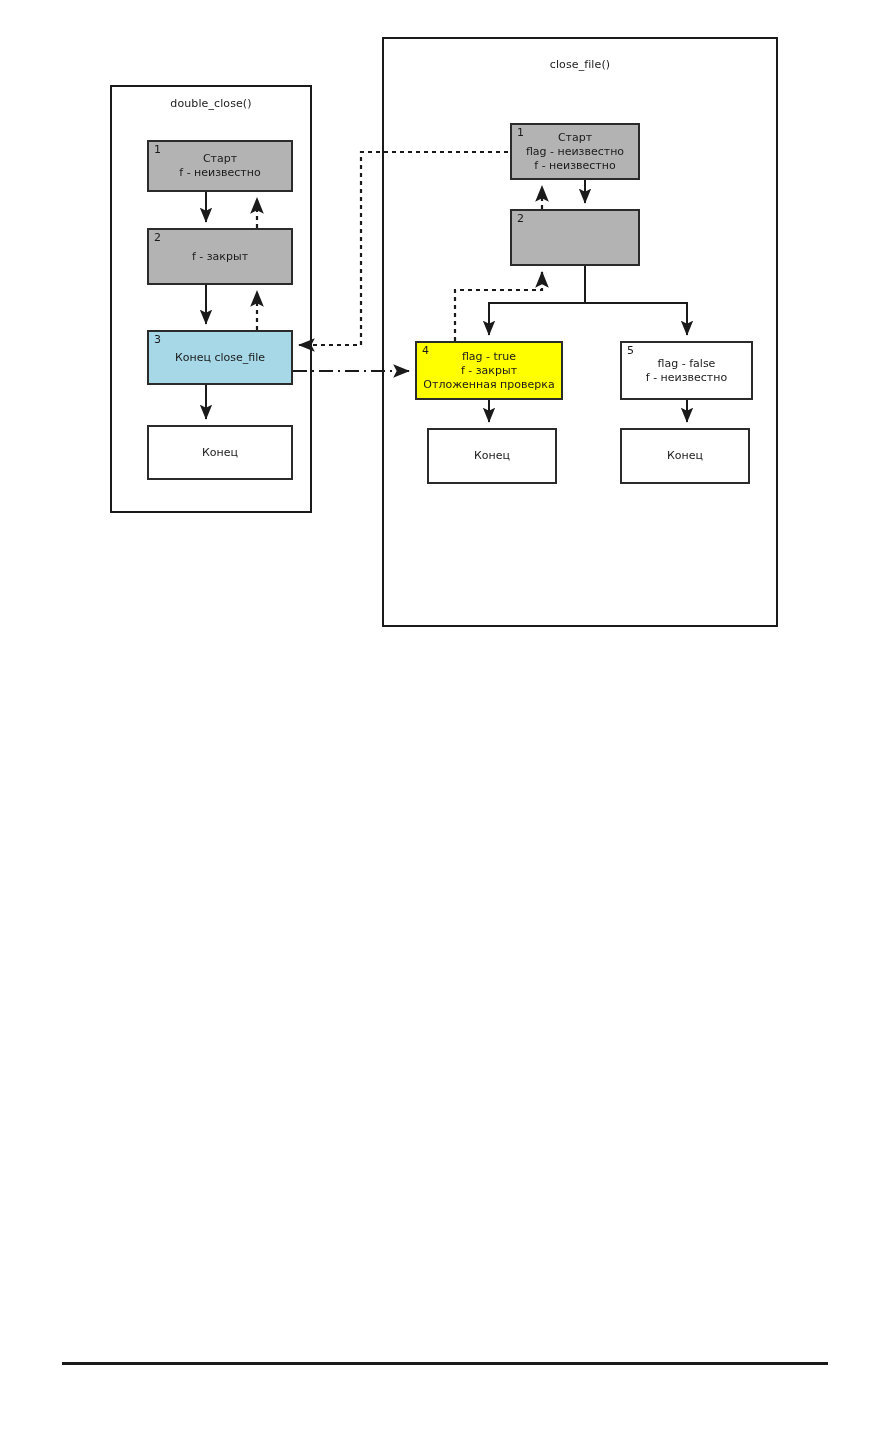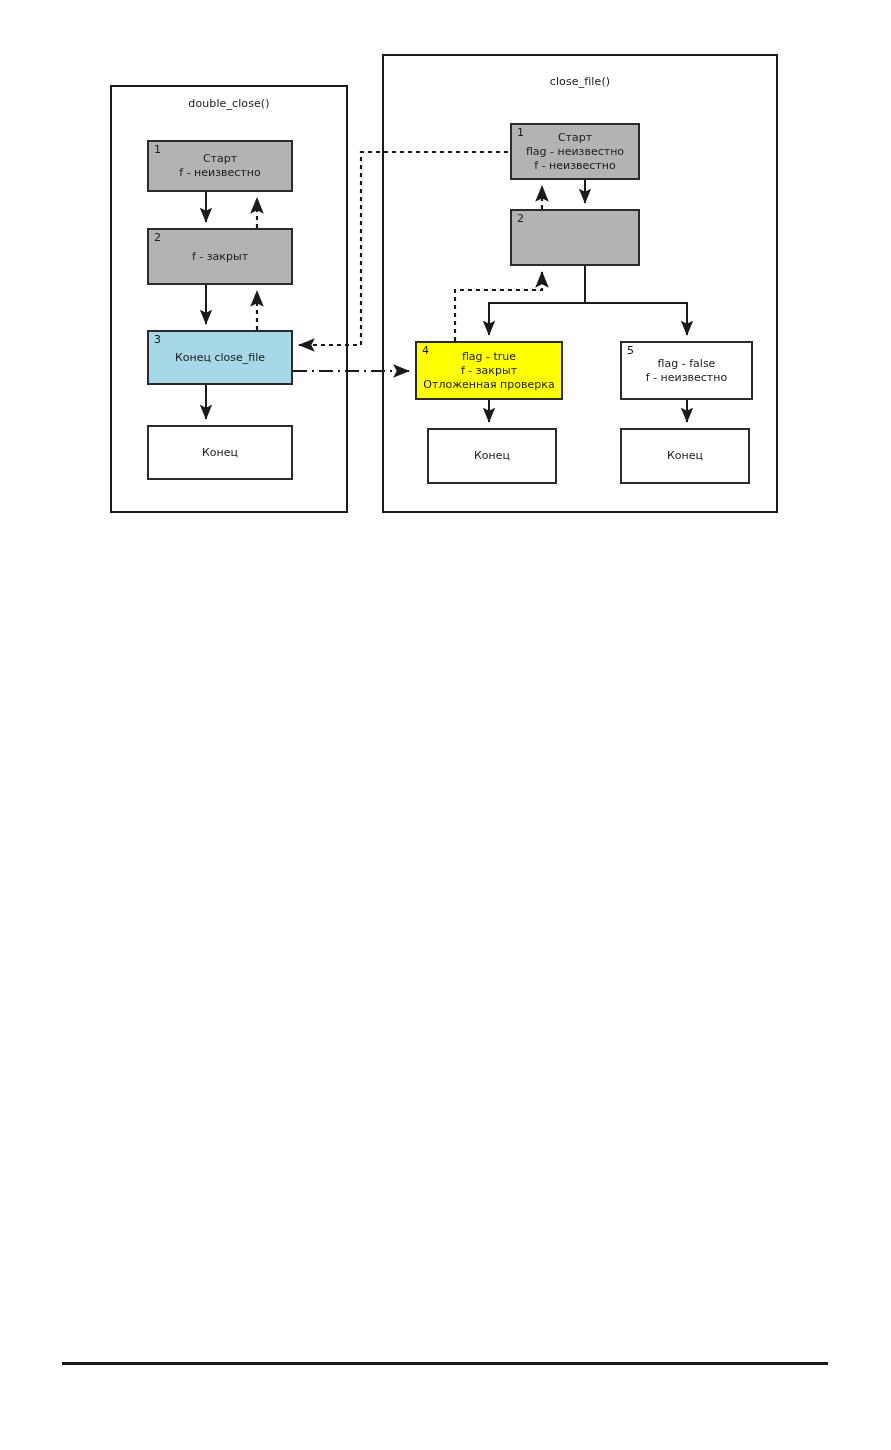--- a/index.html
+++ b/index.html
@@ -84,25 +84,25 @@
   .footer-rule {
     position: absolute;
     background: #1a1a1a;
   }
 </style>
 </head>
 <body>
 
 <div id="diagram-root">
 
-  <div class="panel" id="panel-double-close" style="left: 110px; top: 85px; width: 238px; height: 428px;">
+  <div class="panel" id="panel-double-close" style="left: 110px; top: 85px; width: 202px; height: 428px;">
     <div class="panel-title" id="panel-double-close-title" style="top: 10px;">double_close()</div>
   </div>
 
-  <div class="panel" id="panel-close-file" style="left: 382px; top: 54px; width: 396px; height: 459px;">
+  <div class="panel" id="panel-close-file" style="left: 382px; top: 37px; width: 396px; height: 590px;">
     <div class="panel-title" id="panel-close-file-title" style="top: 19px;">close_file()</div>
   </div>
 
   <svg id="edges-svg" viewBox="0 0 891 1450" xmlns="http://www.w3.org/2000/svg">
     <defs>
       <marker id="arrow-solid" markerWidth="9" markerHeight="9" refX="7.2" refY="3.4" orient="auto" markerUnits="strokeWidth">
         <path d="M0,0.3 L7.6,3.4 L0,6.5 L1.6,3.4 Z" fill="#1a1a1a"></path>
       </marker>
     </defs>
 

